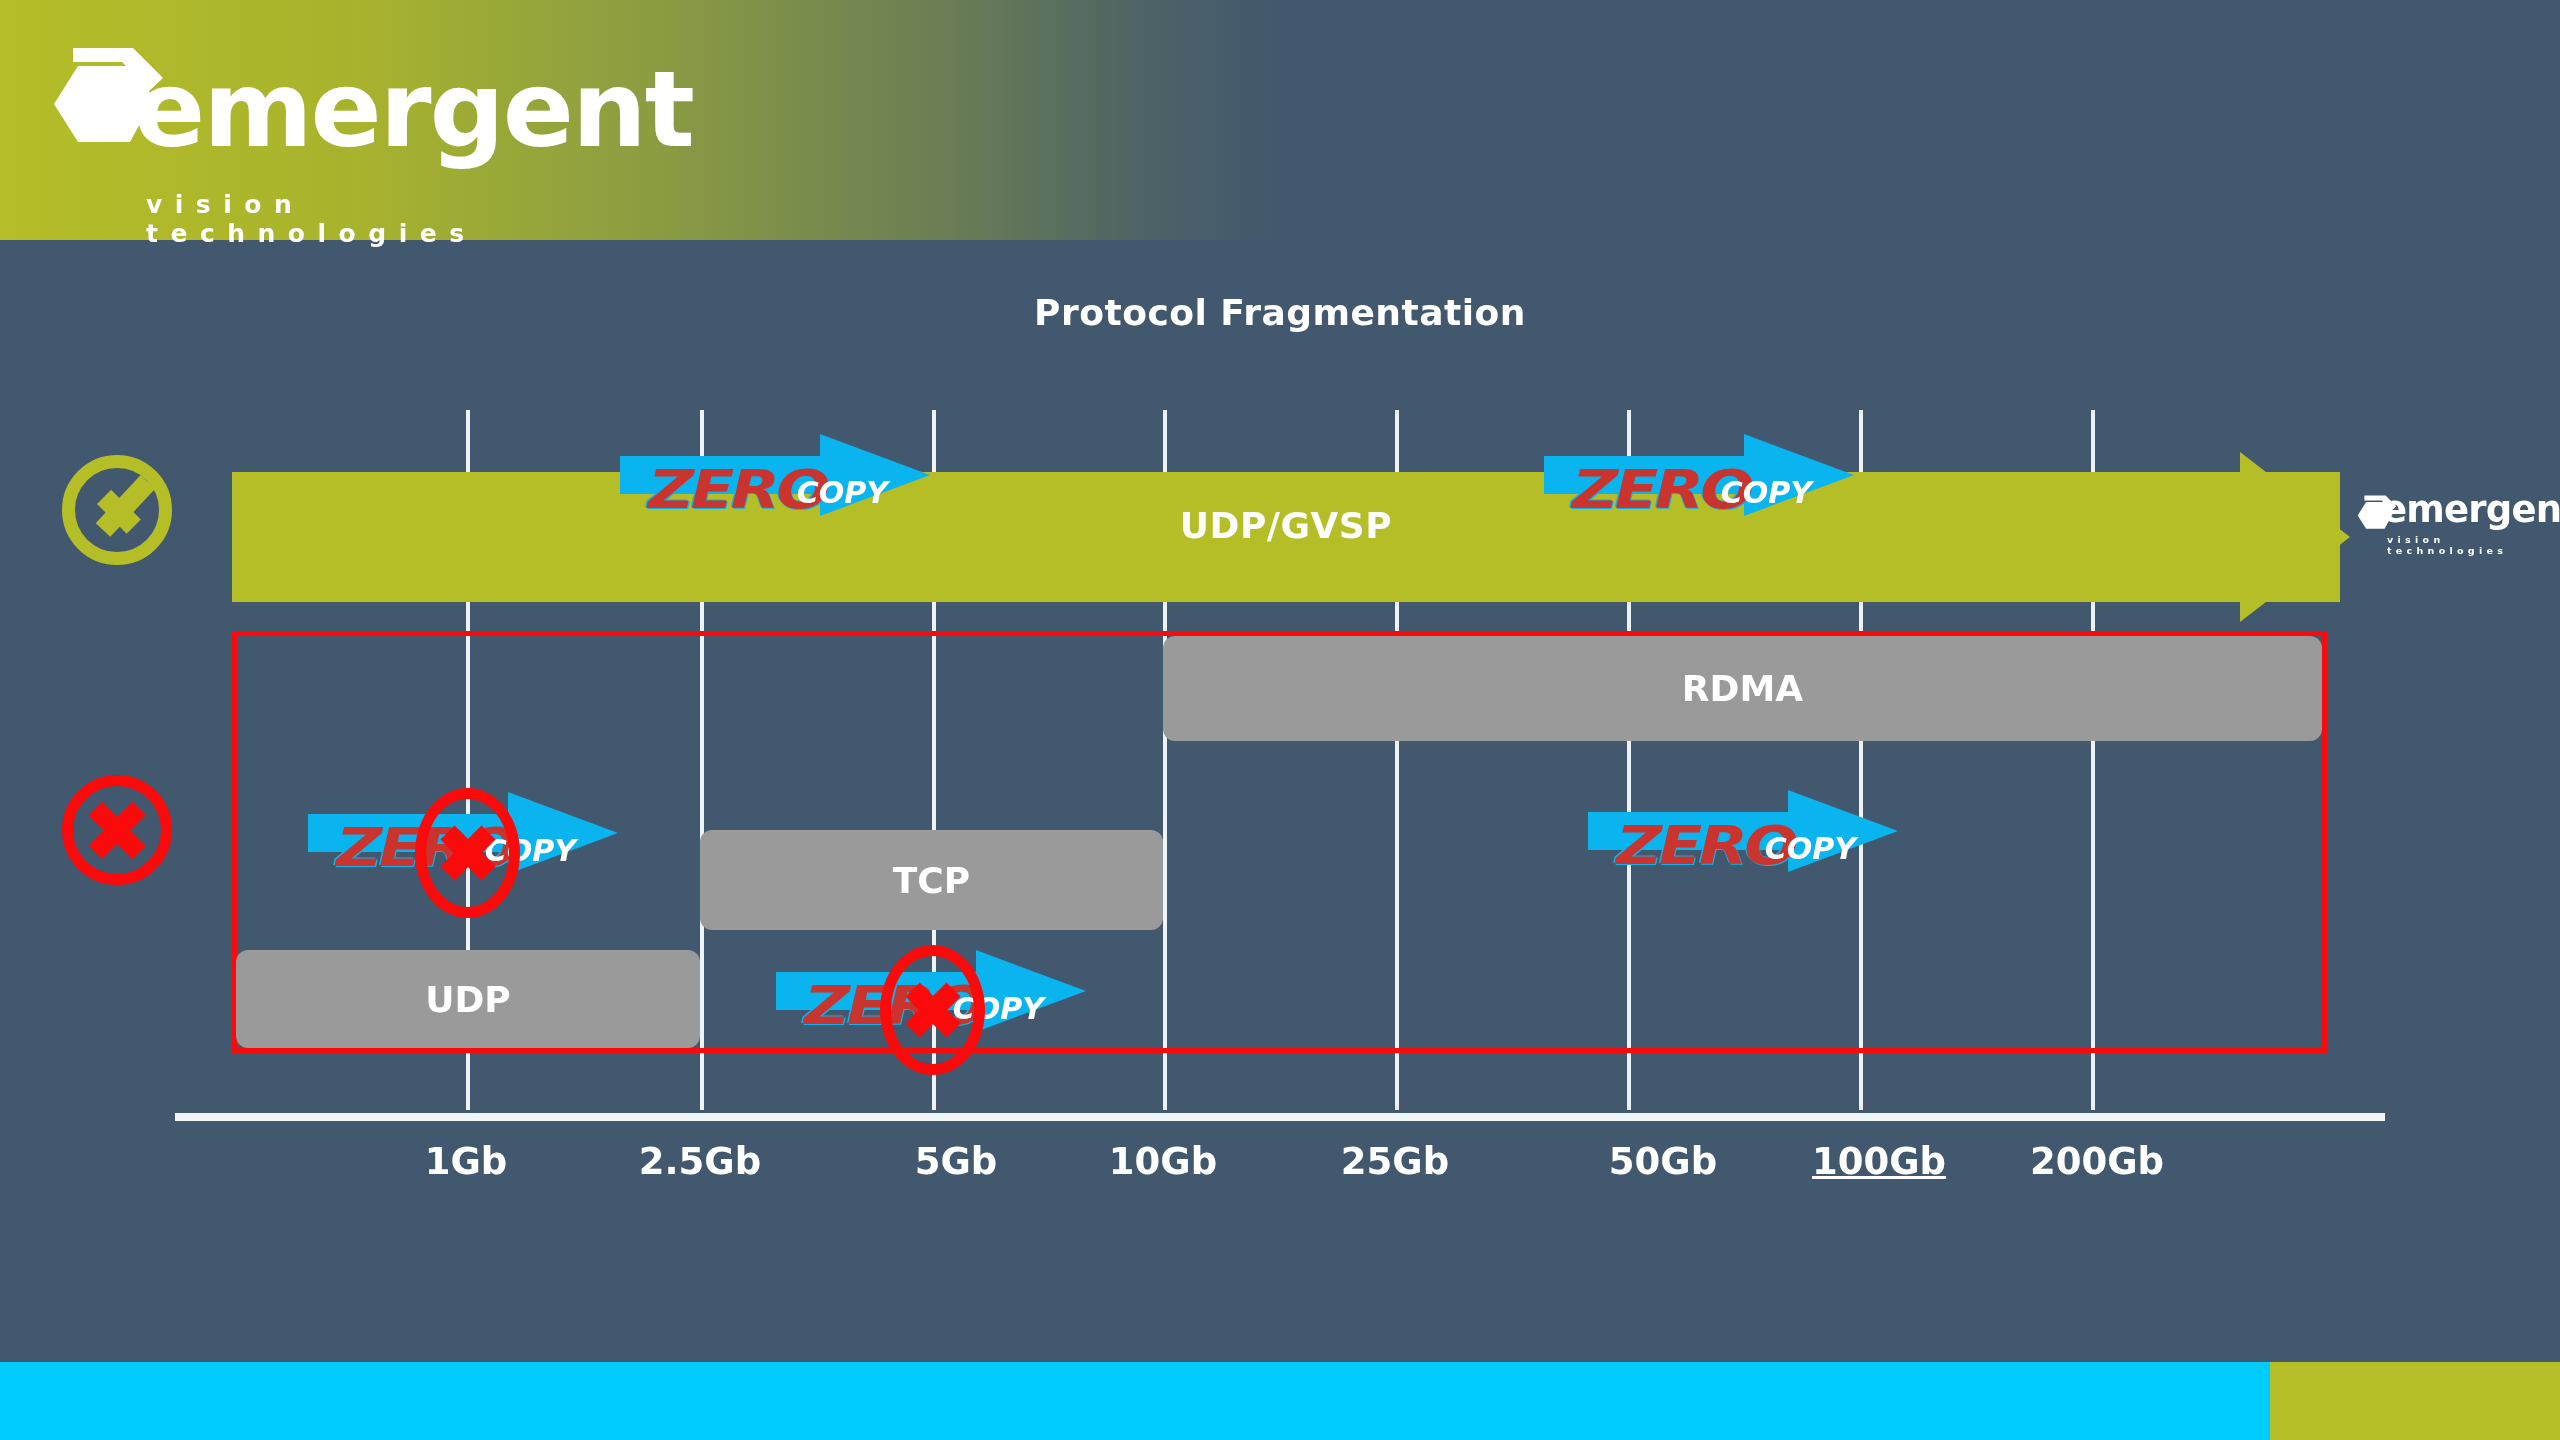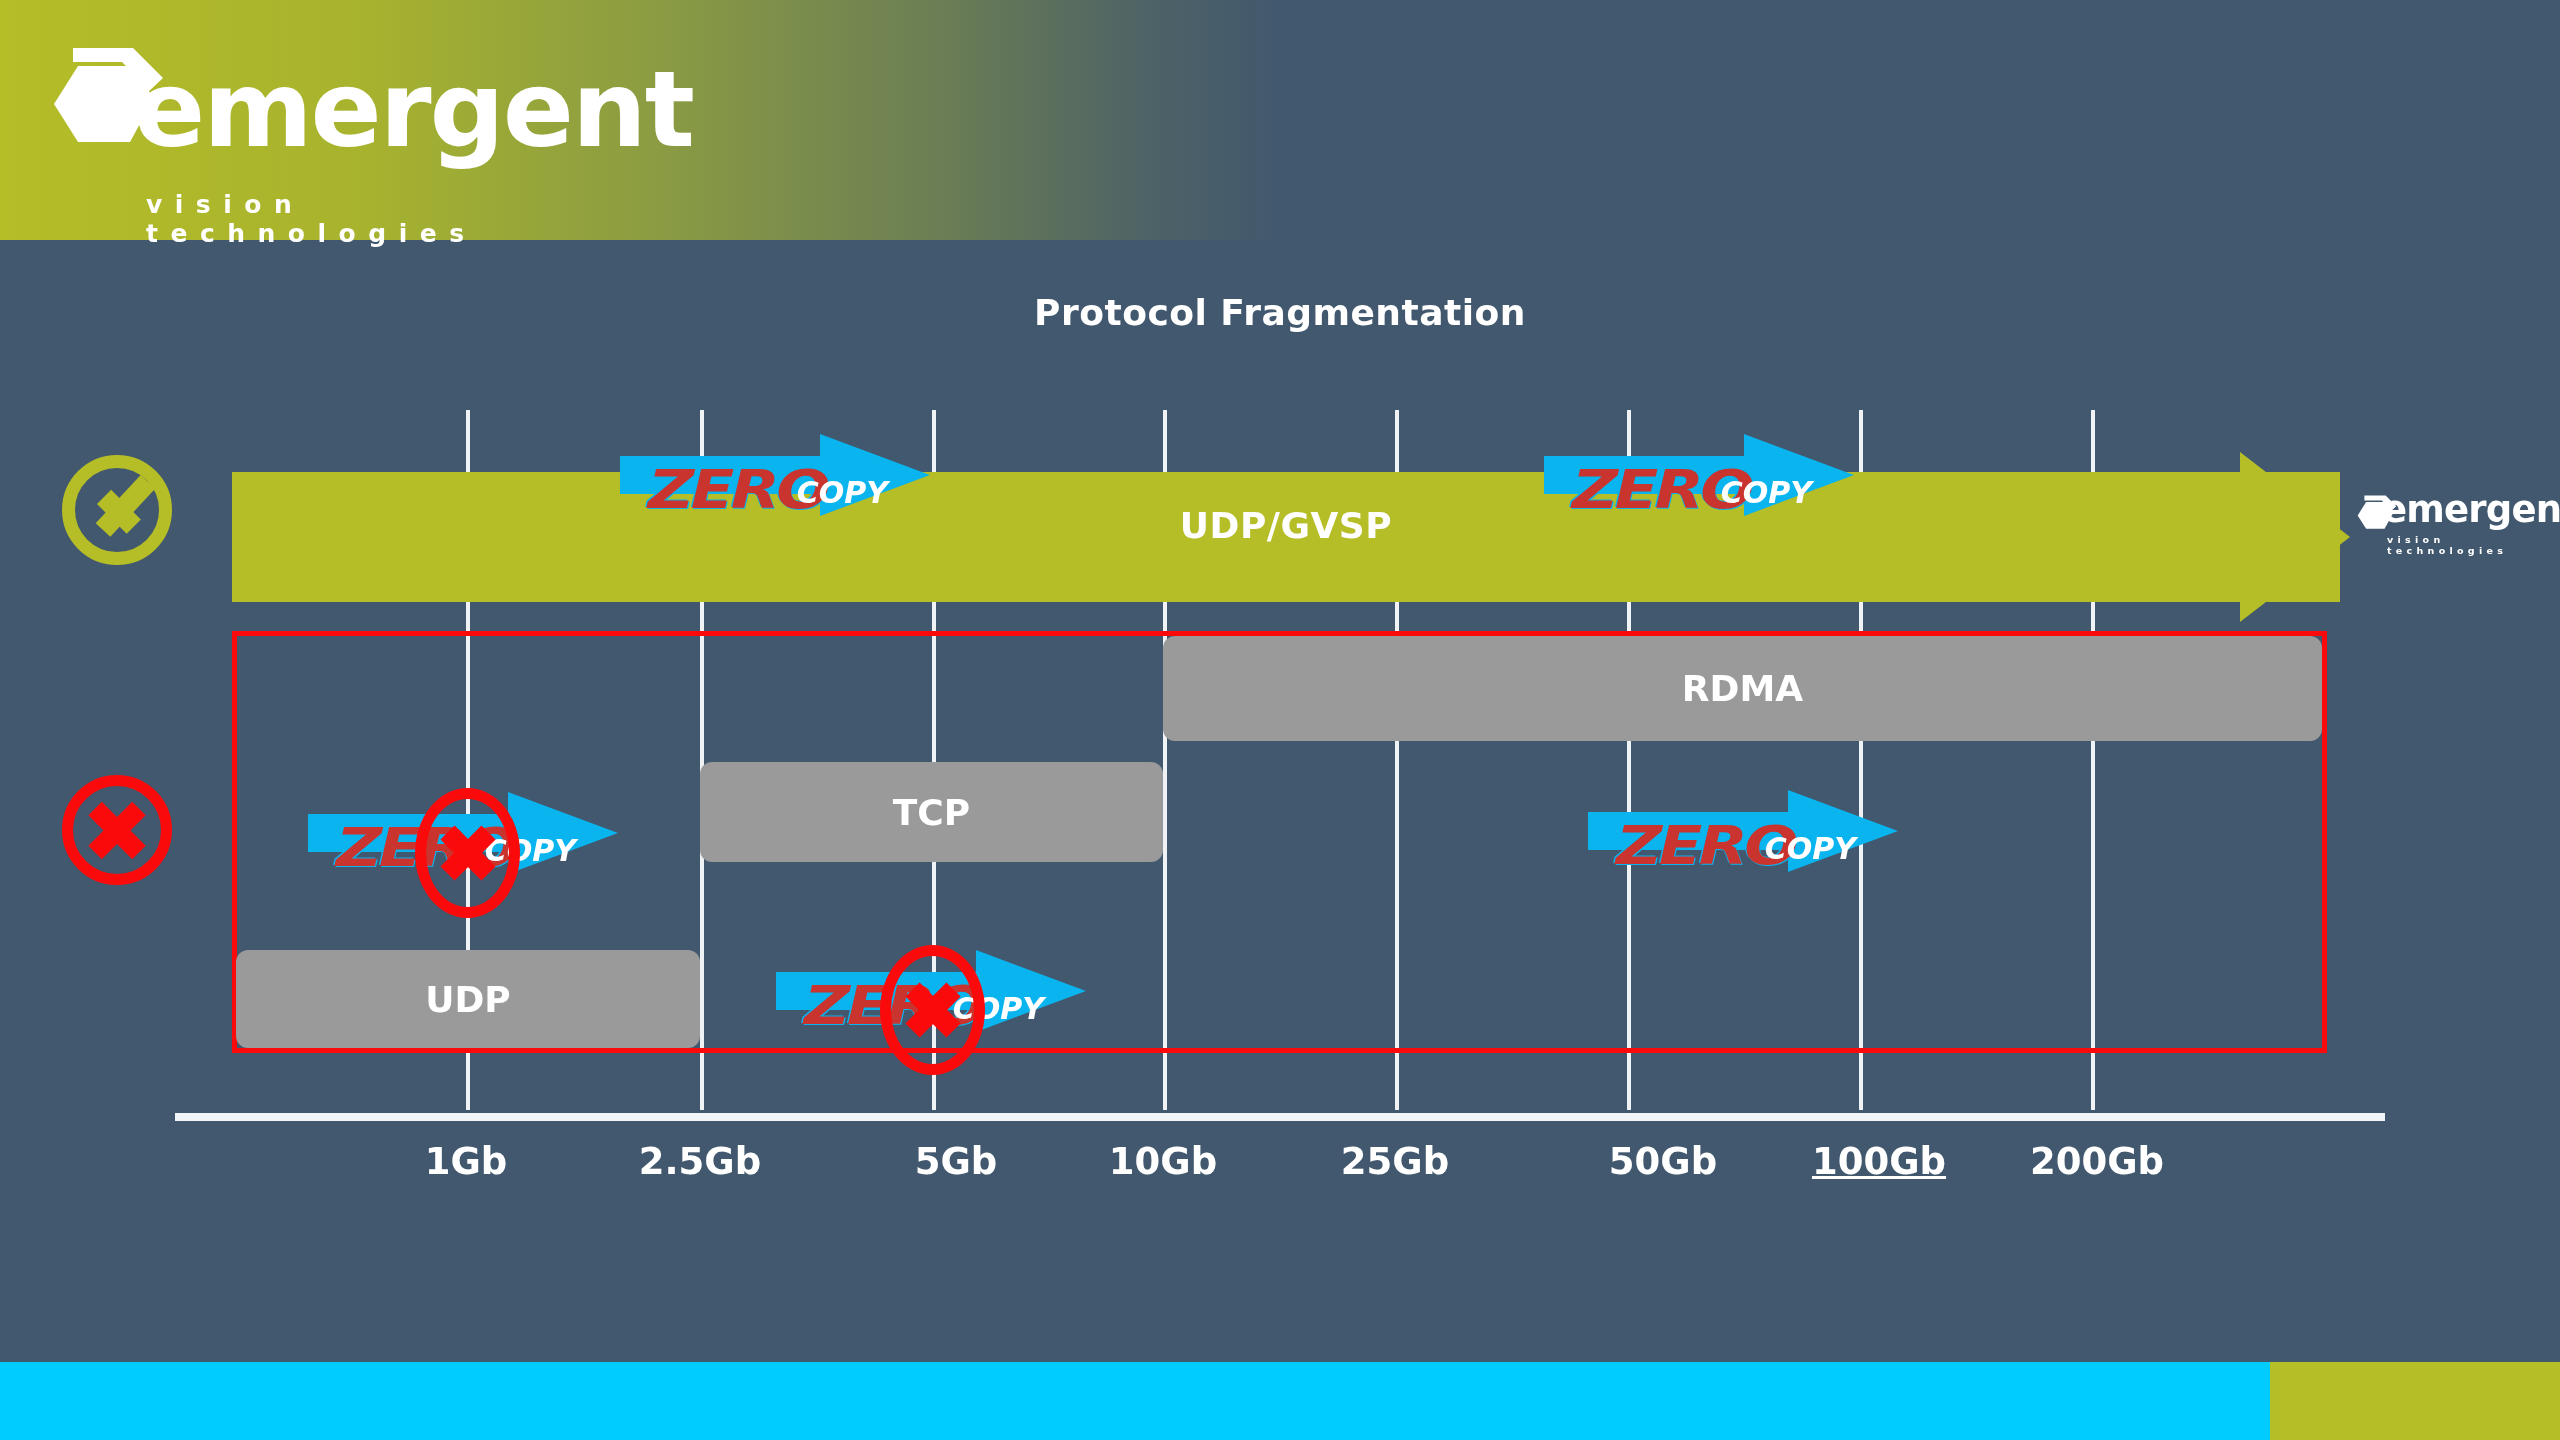--- a/index.html
+++ b/index.html
@@ -193,21 +193,21 @@
     width: 100%; height: 100%;
     display: flex;
     align-items: center;
     justify-content: center;
     color: #ffffff;
     font-size: 36px;
     font-weight: bold;
     font-family: "DejaVu Sans", sans-serif;
   }
   #bar-rdma { left: 1163px; top: 636px; width: 1159px; height: 105px; }
-  #bar-tcp  { left: 700px;  top: 762px; width: 463px;  height: 100px; }
+  #bar-tcp  { left: 700px;  top: 830px; width: 463px;  height: 100px; }
   #bar-udp  { left: 236px;  top: 950px; width: 464px;  height: 98px;  }
 
   
   .zc {
     position: absolute;
     height: 86px;
   }
   .zc .zc-arrow {
     position: absolute;
     left: 0; top: 0;

